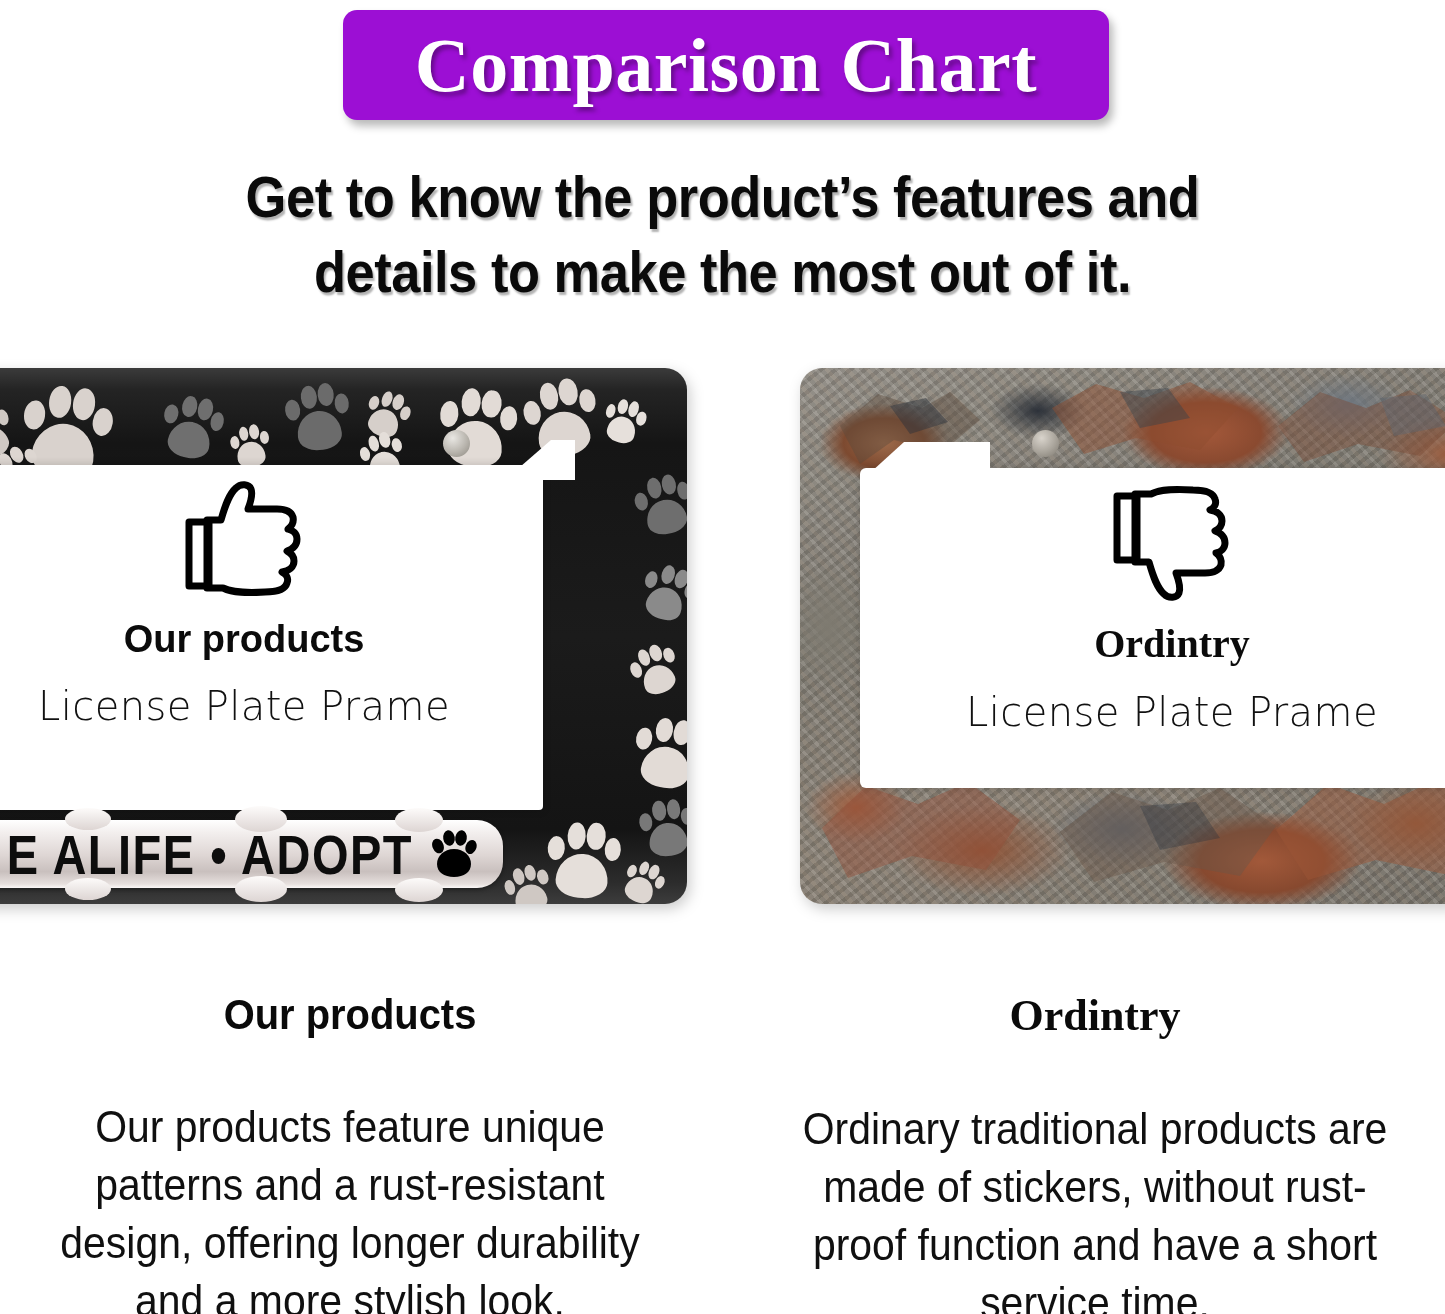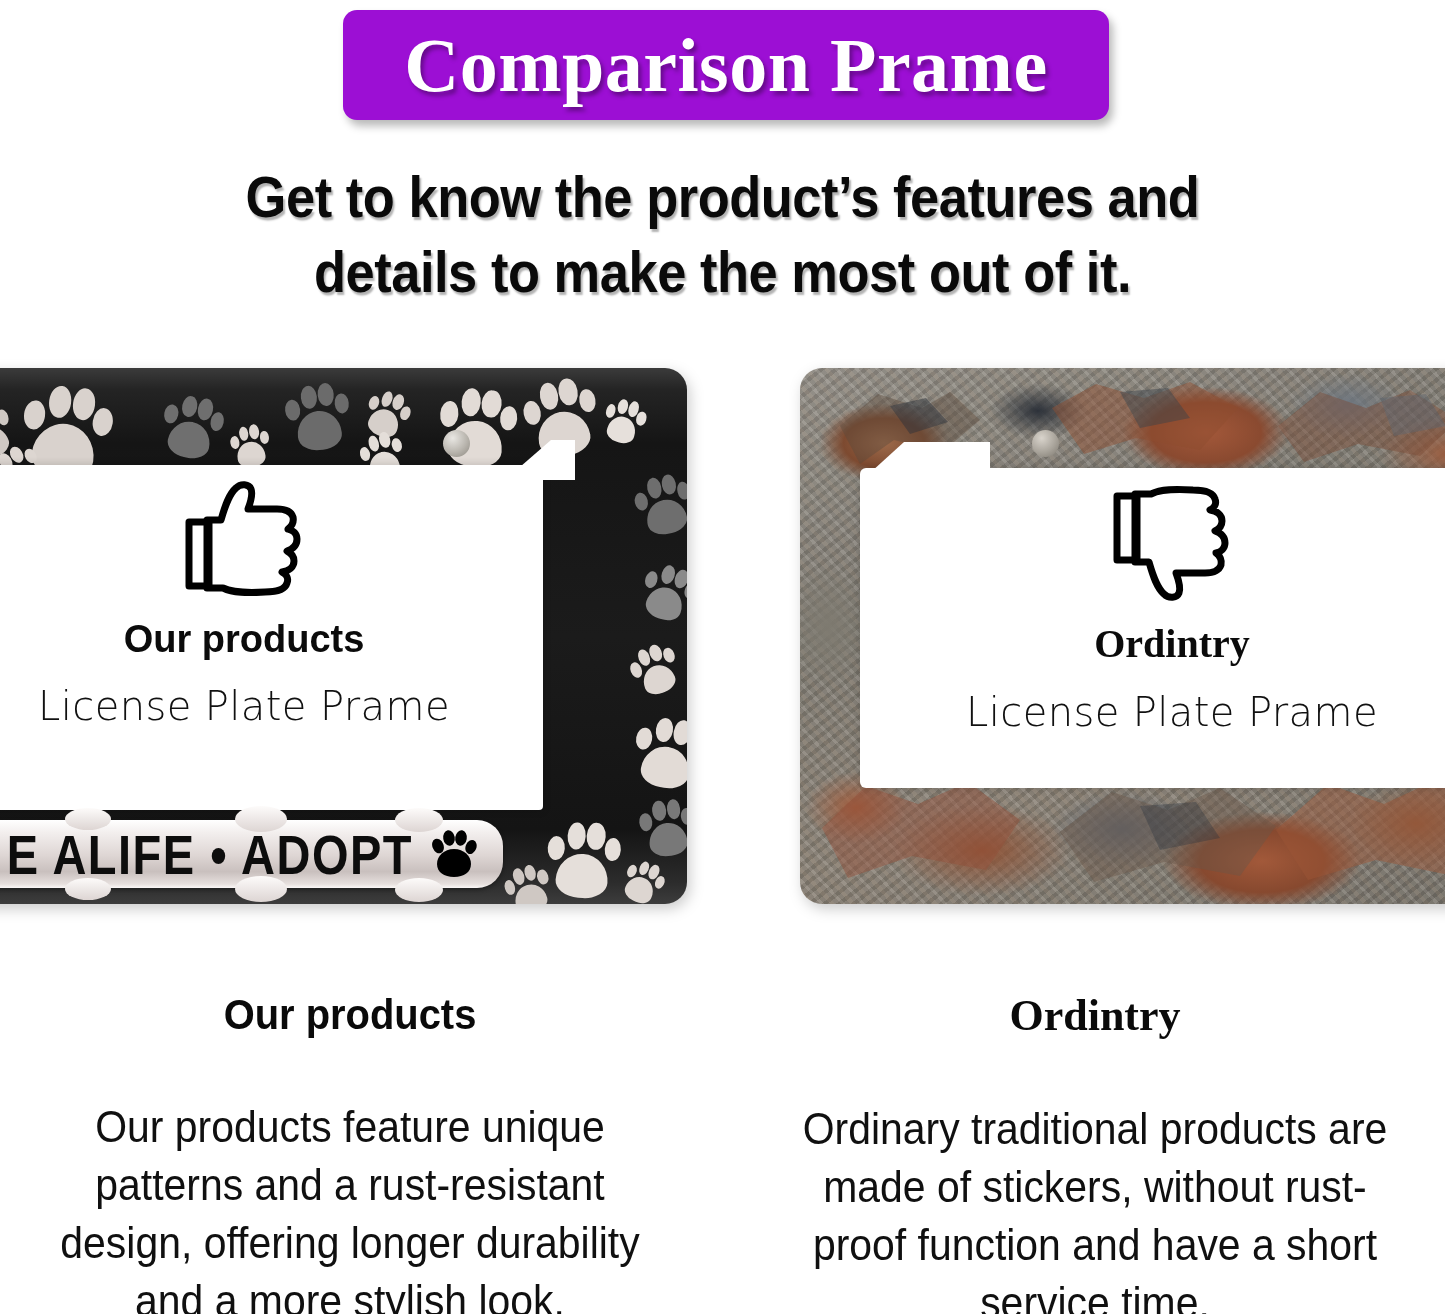--- a/index.html
+++ b/index.html
@@ -250,21 +250,21 @@
     transform: scaleX(0.93);
     transform-origin: center top;
   }
   #bottom-left .col-body  { padding: 0 18px; }
   #bottom-right .col-body { padding: 0 12px; }
 </style>
 </head>
 <body>
 
 <div id="title-banner">
-  <span class="title-text">Comparison Prame</span>
+  <span class="title-text">Comparison Chart</span>
 </div>
 
 <div id="subtitle">
   <span class="sub-line">Get to know the product’s features and</span>
   <span class="sub-line">details to make the most out of it.</span>
 </div>
 
 <div class="frame-panel" id="panel-left">
   <div class="plate-frame frame-black">
 

